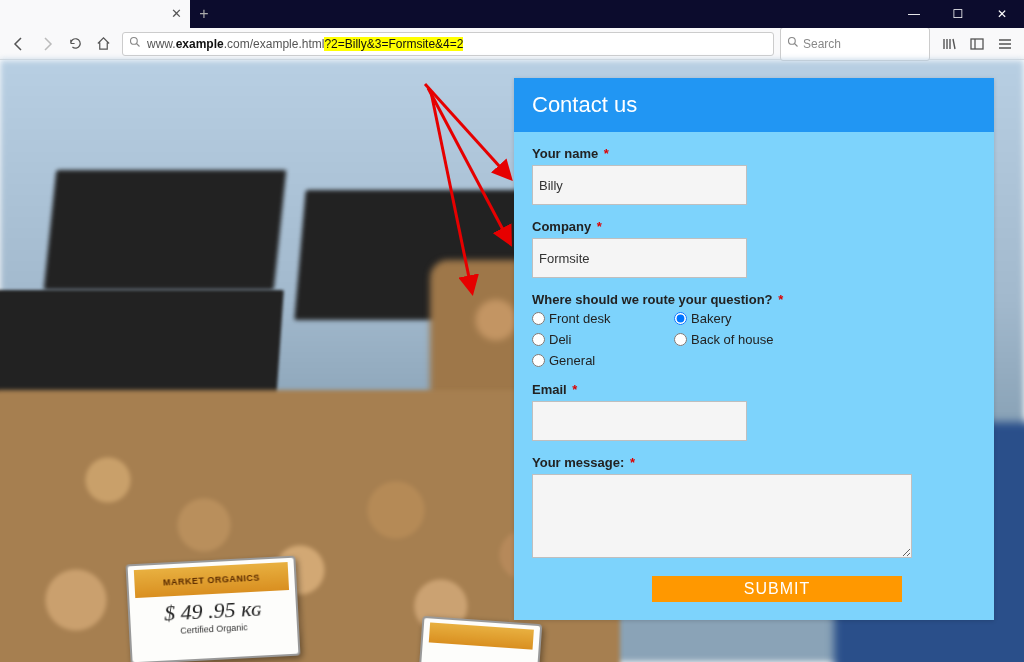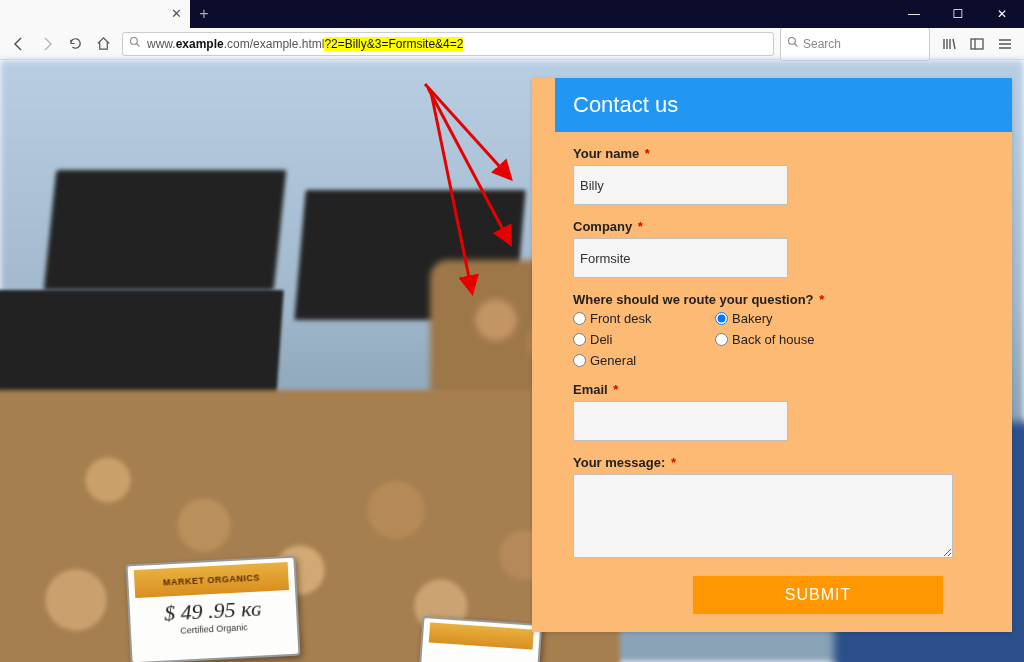--- a/index.html
+++ b/index.html
@@ -18,32 +18,32 @@
   .urlbar { flex:1; height:24px; background:#fff; border:1px solid #ccc; border-radius:3px; display:flex; align-items:center; padding:0 6px; margin:0 4px; font-size:12px; color:#555; overflow:hidden; white-space:nowrap; }
   .urlbar .mag { margin-right:6px; color:#888; }
   .urlbar .dom { color:#111; }
   .urlbar .hl { background:#ffff00; color:#111; }
   .searchbar { width:150px; height:24px; background:#fff; border:1px solid #ccc; border-radius:3px; display:flex; align-items:center; padding:16px 6px; font-size:12px; color:#888; margin-right:4px;}
   .searchbar .mag { margin-right:4px; }
   .toolicon { width:26px; height:26px; display:flex; align-items:center; justify-content:center; color:#555; }
   
   .content { position:relative; width:1024px; height:602px; }
   .bg { position:absolute; inset:0; }
-  .formpanel { position:absolute; right:12px; top:18px; width:480px; background:#fdba74; box-shadow:0 1px 4px rgba(0,0,0,.15);padding-left:23px; }
+  .formpanel { position:absolute; right:30px; top:18px; width:480px; background:#7dd3fc; box-shadow:0 1px 4px rgba(0,0,0,.15); }
   .formhdr { background:#2196f3; color:#fff; padding:14px 18px; font-size:22px; font-weight:400; }
   .formbody { padding:14px 18px 18px; }
   .fld { margin-bottom:14px; }
   .lbl { font-size:13px; font-weight:600; color:#222; display:block; margin-bottom:4px; }
   .req { color:#d00; margin-left:2px; font-weight:600;}
   .txt { width:215px; height:40px; border:1px solid #bfbfbf; background:#f5f5f5; padding:4px 6px; font-size:13px; color:#333; }
   .radios { display:flex; flex-wrap:wrap; column-gap:22px; row-gap:6px; max-width:280px; }
   .radio-item { display:flex; align-items:center; gap:4px; font-size:13px; color:#222; width:120px;}
   .radio-item input { margin:0; width:13px; height:13px;}
   textarea.msg { width:380px; height:84px; border:1px solid #bfbfbf; background:#f5f5f5; resize:both; padding:4px 6px; font-size:13px;}
-  .submit { margin-top:10px; width:250px; height:38px; background:#ff9800; color:#fff; border:none; font-size:16px; letter-spacing:1px; cursor:pointer; display:block; margin-left:120px;}
+  .submit { margin-top:10px; width:250px; height:26px; background:#ff9800; color:#fff; border:none; font-size:16px; letter-spacing:1px; cursor:pointer; display:block; margin-left:120px;}
   
   .bg-sky { position:absolute; inset:0; background:linear-gradient(#b8cfe3 0%, #a2b9cd 40%, #8aa3b7 60%); filter:blur(3px);}
   .crate { position:absolute; background:#222; border-radius:2px; }
   .crate1 { left:50px; top:110px; width:230px; height:120px; transform:skewX(-6deg); filter:blur(2px);}
   .crate2 { left:300px; top:130px; width:220px; height:130px; transform:skewX(-5deg); filter:blur(2px);}
   .crate3 { left:-20px; top:230px; width:300px; height:110px; transform:skewX(-4deg); filter:blur(1.5px);}
   .potatoes { position:absolute; left:-20px; top:330px; width:640px; height:300px; background:
      radial-gradient(circle at 20% 30%, #c9a06a 0 22px, transparent 23px),
      radial-gradient(circle at 35% 45%, #b98f5c 0 26px, transparent 27px),
      radial-gradient(circle at 50% 60%, #d2a874 0 24px, transparent 25px),

